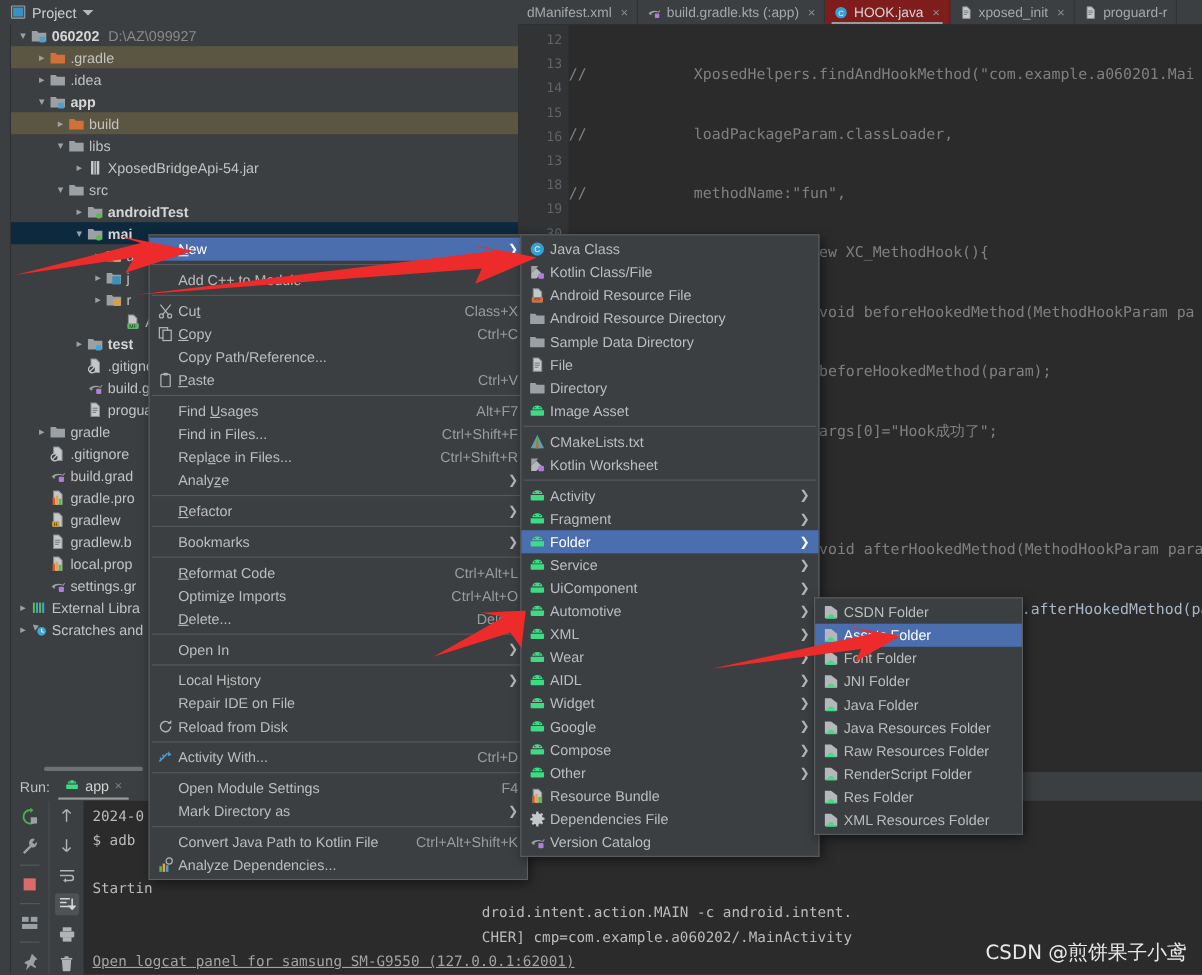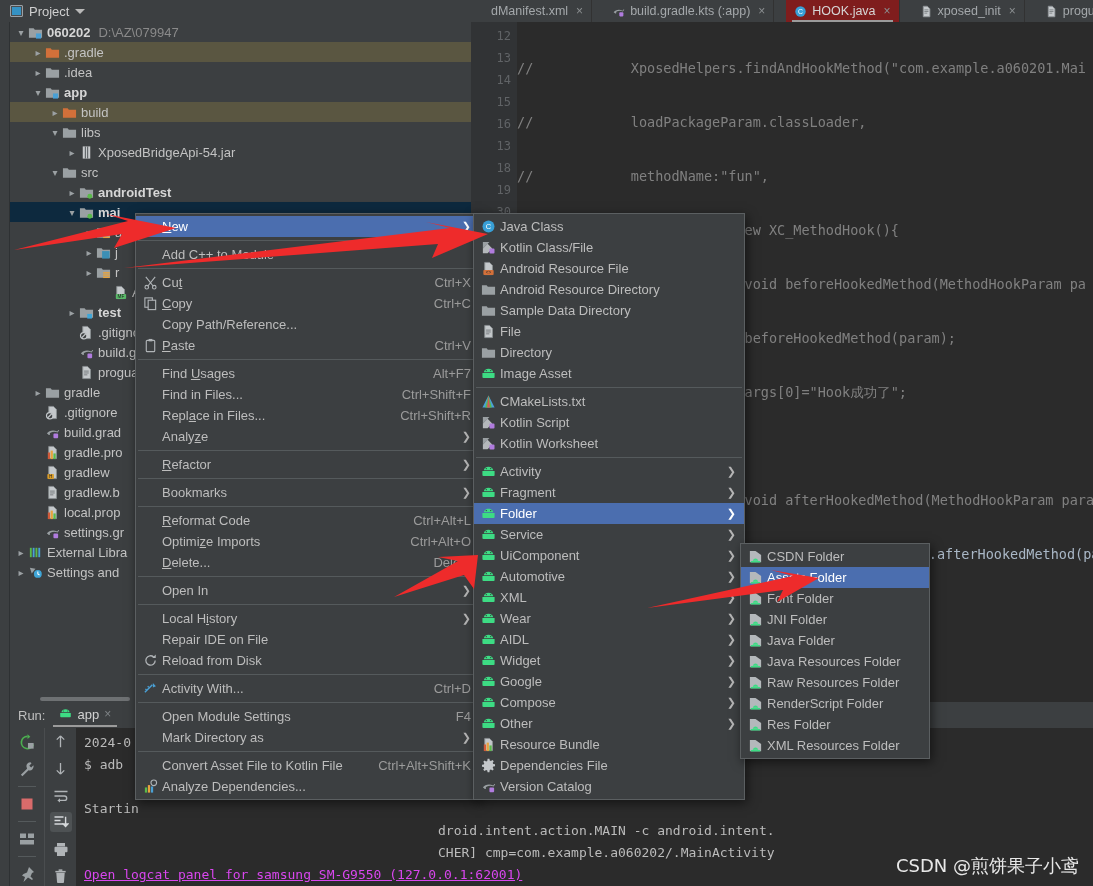--- a/index.html
+++ b/index.html
@@ -41,21 +41,21 @@
   .tb-sep { width:1px; height:14px; background:#55595b; margin:0 4px; }
 
   
   .tabstrip {
     position: absolute; left: 471px; top: 0; width: 622px; height: 22px;
     display: flex; align-items: stretch; background: #3c3f41; overflow: hidden;
   }
   .etab {
     display: flex; align-items: center; gap: 5px; padding: 5px 8px;
     font-size: 12.5px; color: #a4a8ab; border-right: 1px solid #323232;
-    white-space: nowrap; position: relative; margin-left: 12px;
+    white-space: nowrap; position: relative;
   }
   .etab.active { background: #7f1d1d; color: #d6d6d6; }
   .etab.active::after {
     content:''; position:absolute; left:6px; right:6px; bottom:0; height:2px; background:#9b9b9b;
   }
   .etab .x { color:#8b8f91; font-size: 12px; margin-left: 3px; }
   .ficon { width: 13px; height: 13px; flex: 0 0 13px; position: relative; }
   .ficon svg { display:block; }
 
   
@@ -130,21 +130,21 @@
   }
   .rt { width:22px; height:20px; display:flex; align-items:center; justify-content:center; }
   .rt.on { background:#4e5254; border-radius:3px; }
   .rt-div { width:18px; height:1px; background:#555a5c; }
   .console {
     position:absolute; left:66px; top:26px; right:0; height:158px;
     background:#2b2b2b; font-family:"DejaVu Sans Mono", monospace;
     font-size:13px; color:#bbbbbb; padding:4px 0 0 8px; overflow:hidden;
   }
   .console .cln { height:22px; line-height:22px; white-space:pre; }
-  .lnk { color:#d946ef; text-decoration:underline; }
+  .lnk { color:#a3a3a3; text-decoration:underline; }
 
   
   .menu {
     position:absolute; background:#3c3f41; border:1px solid #5b5f61;
     box-shadow: 2px 3px 10px rgba(0,0,0,0.55); font-size:13px; color:#bdbdbd;
     padding: 2px 0;
   }
   .mi {
     height:21px; display:flex; align-items:center; padding:0 8px 0 6px;
     white-space:nowrap; position:relative;
@@ -271,21 +271,21 @@
       <div class="trow">
         <span style="display:inline-block;width:0px"></span>
         <span class="arrow">▾</span>
         <span style="display:inline-flex;align-items:center">
           <svg class="ico" viewBox="0 0 16 16">
             <path d="M1 3.5h5l1.3 1.6H15v8.4H1z" fill="#9aa0a3"></path>
             <rect x="8.5" y="9" width="5.5" height="5.5" fill="#4aa0d5"></rect>
           </svg>
         </span>
         <span class="tlabel b">060202</span>
-        <span class="tpath">D:\AZ\079947</span>
+        <span class="tpath">D:\AZ\099927</span>
       </div>
       <div class="trow sel-blur">
         <span style="display:inline-block;width:17px"></span>
         <span class="arrow">▸</span>
         <span style="display:inline-flex;align-items:center">
           <svg class="ico" viewBox="0 0 16 16">
             <path d="M1 3.5h5l1.3 1.6H15v8.4H1z" fill="#d2703a"></path>
           </svg>
         </span>
         <span class="tlabel">.gradle</span>
@@ -581,21 +581,21 @@
       <div class="trow">
         <span style="display:inline-block;width:0px"></span>
         <span class="arrow">▸</span>
         <span style="display:inline-flex;align-items:center">
           <svg class="ico" viewBox="0 0 16 16">
             <path d="M2 3l6 1-4 5z" fill="#9aa0a3"></path>
             <circle cx="10.5" cy="9.5" r="4.2" fill="#3fa6d8"></circle>
             <path d="M10.5 7v2.6l1.8 1" stroke="#fff" stroke-width="1.1" fill="none"></path>
           </svg>
         </span>
-        <span class="tlabel">Settings and</span>
+        <span class="tlabel">Scratches and</span>
       </div>
     </div>
   <div class="scroll-h"></div>
 
   <div class="editor">
     <div class="gutter" id="gutter">
         <div>12</div>
         <div>13</div>
         <div>14</div>
         <div>15</div>
@@ -754,21 +754,21 @@
       <div class="msep"></div>
       <div class="mi">
         <span class="mi-ico">
           <svg class="ico" viewBox="0 0 16 16">
             <path d="M3 2l8 10M13 2L5 12" stroke="#b0b4b7" stroke-width="1.2" fill="none"></path>
             <circle cx="4" cy="13" r="1.9" fill="none" stroke="#b0b4b7" stroke-width="1.2"></circle>
             <circle cx="12" cy="13" r="1.9" fill="none" stroke="#b0b4b7" stroke-width="1.2"></circle>
           </svg>
         </span>
         <span class="mi-lbl">Cu<span class="u">t</span></span>
-        <span class="mi-acc">Ctrl+X</span>
+        <span class="mi-acc">Class+X</span>
       </div>
       <div class="mi">
         <span class="mi-ico">
           <svg class="ico" viewBox="0 0 16 16">
             <rect x="2" y="2" width="8" height="10" fill="none" stroke="#b0b4b7" stroke-width="1.2"></rect>
             <rect x="5.5" y="4.5" width="8" height="10" fill="#3c3f41" stroke="#b0b4b7" stroke-width="1.2"></rect>
           </svg>
         </span>
         <span class="mi-lbl"><span class="u">C</span>opy</span>
         <span class="mi-acc">Ctrl+C</span>
@@ -880,21 +880,21 @@
         <span class="mi-acc">F4</span>
       </div>
       <div class="mi">
         <span class="mi-ico"></span>
         <span class="mi-lbl">Mark Directory as</span>
         <span class="mi-arrow">❯</span>
       </div>
       <div class="msep"></div>
       <div class="mi">
         <span class="mi-ico"></span>
-        <span class="mi-lbl">Convert Asset File to Kotlin File</span>
+        <span class="mi-lbl">Convert Java Path to Kotlin File</span>
         <span class="mi-acc">Ctrl+Alt+Shift+K</span>
       </div>
       <div class="mi">
         <span class="mi-ico">
           <svg class="ico" viewBox="0 0 16 16">
             <rect x="2" y="9" width="2.4" height="5.5" fill="#5aba4a"></rect>
             <rect x="5.2" y="6.5" width="2.4" height="8" fill="#e8a33d"></rect>
             <rect x="8.4" y="8" width="2.4" height="6.5" fill="#4aa0d5"></rect>
             <circle cx="11.5" cy="4" r="3" fill="none" stroke="#b0b4b7" stroke-width="1.2"></circle>
           </svg>
@@ -980,30 +980,20 @@
       <div class="msep"></div>
       <div class="mi">
         <span class="mi-ico">
           <svg class="ico" viewBox="0 0 16 16">
             <path d="M8 1.5L14.5 14.5H1.5z" fill="#4aa0d5"></path>
             <path d="M8 1.5L11.5 14.5H4.5z" fill="#5aba4a"></path>
             <path d="M8 1.5L9.6 14.5H6.4z" fill="#d05a5a"></path>
           </svg>
         </span>
         <span class="mi-lbl">CMakeLists.txt</span>
-      </div>
-      <div class="mi">
-        <span class="mi-ico">
-          <svg class="ico" viewBox="0 0 16 16">
-            <path d="M2 2h7L2 9z" fill="#9aa0a3"></path>
-            <path d="M2 9l5-5 5 5-5 5H2z" fill="#b4b8bb"></path>
-            <rect x="9" y="9" width="5.4" height="5.4" rx="1" fill="#b07cde"></rect>
-          </svg>
-        </span>
-        <span class="mi-lbl">Kotlin Script</span>
       </div>
       <div class="mi">
         <span class="mi-ico">
           <svg class="ico" viewBox="0 0 16 16">
             <path d="M2 2h7L2 9z" fill="#9aa0a3"></path>
             <path d="M2 9l5-5 5 5-5 5H2z" fill="#b4b8bb"></path>
             <rect x="9" y="9" width="5.4" height="5.4" rx="1" fill="#b07cde"></rect>
           </svg>
         </span>
         <span class="mi-lbl">Kotlin Worksheet</span>

